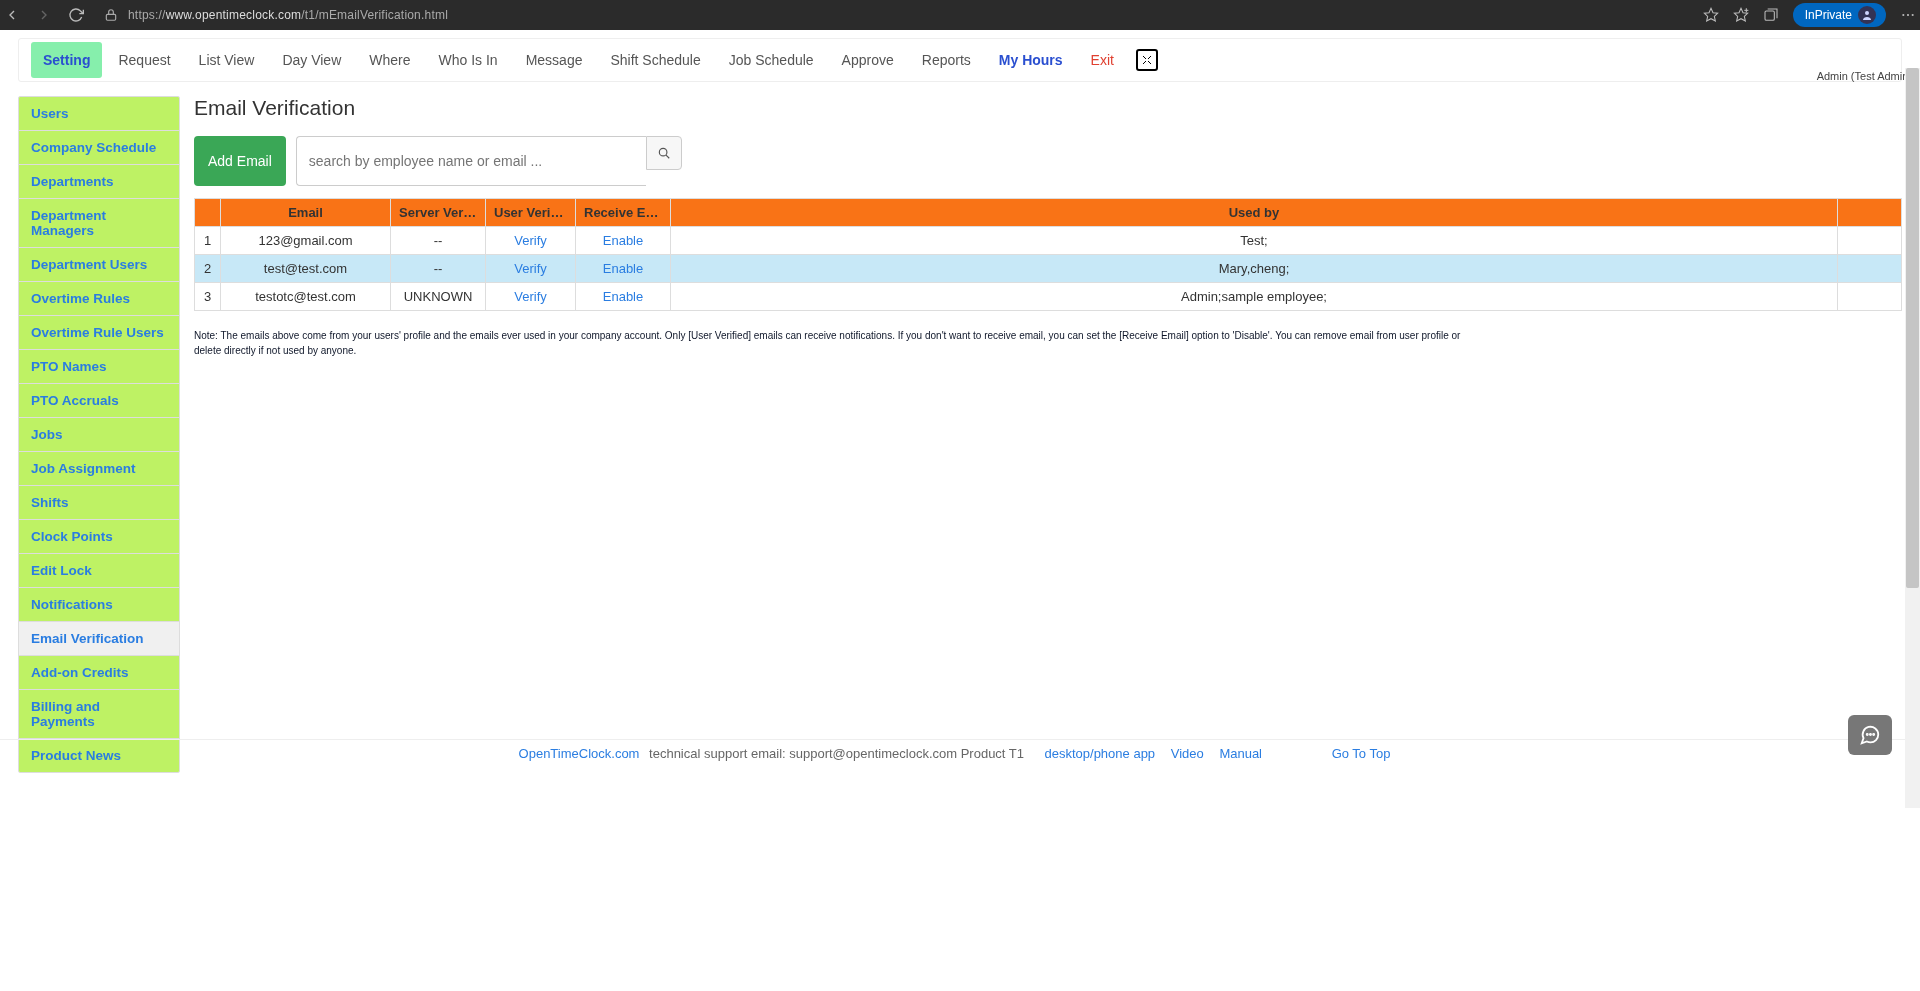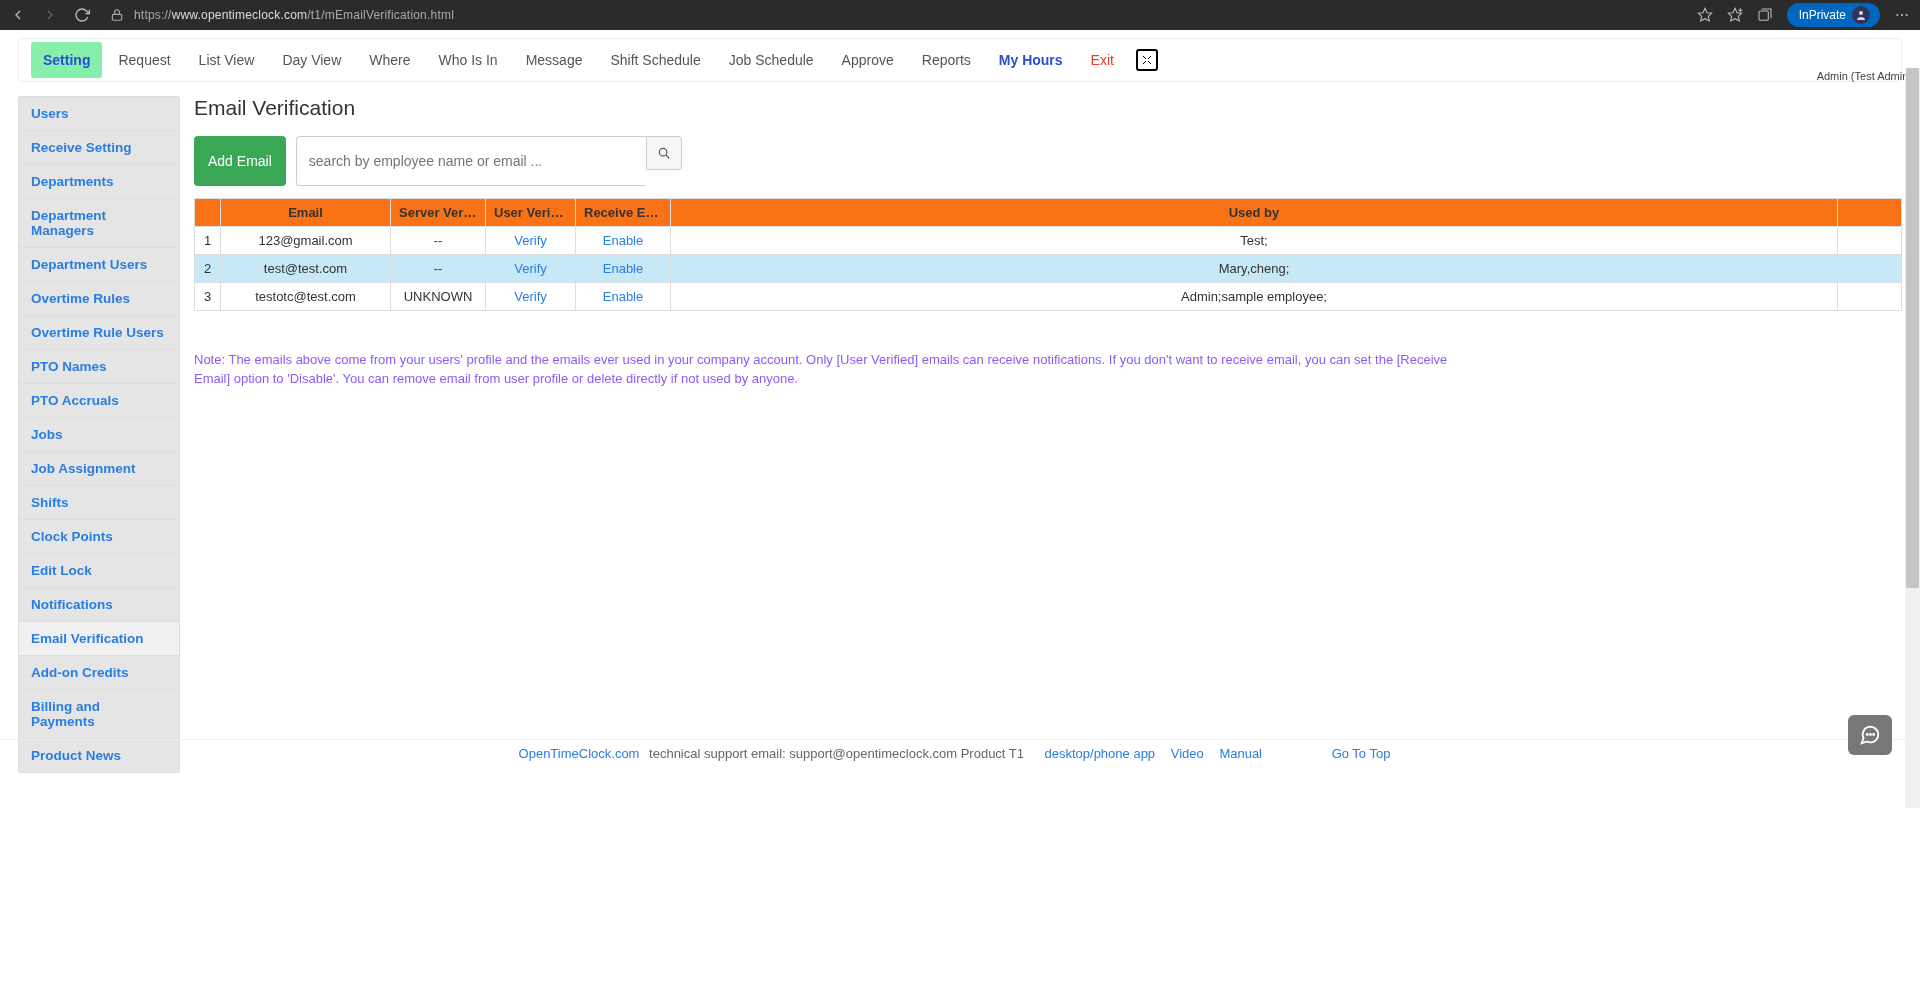--- a/index.html
+++ b/index.html
@@ -12,21 +12,21 @@
     height: 991px;
     overflow: hidden;
   }
 
   
   .browser-bar {
     height: 30px;
     background: #2b2b2b;
     display: flex;
     align-items: center;
-    padding: 0 10px;
+    padding: 0 4px;
     color: #ccc;
     font-size: 12px;
   }
   .browser-bar .nav-group { display: flex; align-items: center; gap: 16px; margin-right: 20px;}
   .browser-bar .nav-ico { color: #bbb; cursor: pointer; display:inline-flex;}
   .url-box { display: flex; align-items: center; gap: 10px; flex:1;}
   .url-box .lock { color:#aaa; }
   .url-text { color:#aaa; letter-spacing:0.2px;}
   .url-text .domain { color:#ddd; }
   .browser-right { display:flex; align-items:center; gap:14px; margin-left:auto; }
@@ -92,21 +92,21 @@
     background:#fff;
     overflow:hidden;
   }
   .side-item {
     padding:9px 12px;
     border-bottom:1px solid #ddd;
     color:#2a7de1;
     font-weight:700;
     font-size:13.5px;
     cursor:pointer;
-    background:#e5e5e5;
+    background:#bef264;
   }
   .side-item:last-child { border-bottom:none;}
   .side-item.active { background:#f0f0f0; }
 
   .main { flex:1; min-width:0; }
   .page-title { font-size:21px; color:#333; margin-bottom:16px; }
 
   .toolbar { display:flex; align-items:center; gap:10px; margin-bottom:12px;}
   .btn-add {
     background:#3aa756;
@@ -143,21 +143,21 @@
   .col-email { width:170px;}
   .col-sv { width:95px;}
   .col-uv { width:90px;}
   .col-re { width:95px;}
   .col-used { }
   .col-end { width:64px;}
   .tbl .link { color:#2a7de1; cursor:pointer;}
   .tbl tr.hovered td { background:#c7e8f7;}
   .tbl tbody tr td { background:#fff;}
   
-  .note { margin-top:40px; color:#8b5cf6; font-size:13px; line-height:1.45; max-width:1285px;}
+  .note { margin-top:18px; color:#0f172a; font-size:10px; line-height:1.45; max-width:1285px;}
 
   
   .footer {
     position:absolute;
     bottom:6px;
     left:0;right:11px;
     border-top:1px solid #eee;
     text-align:center;
     padding:6px 0;
     font-size:13px;
@@ -282,21 +282,21 @@
       <span class="square-ico">
         <svg width="12" height="12" viewBox="0 0 24 24" fill="none" stroke="#000" stroke-width="2">
           <path d="M4 4l6 6M20 4l-6 6M4 20l6-6M20 20l-6-6"></path>
         </svg>
       </span>
     </div>
 
   <div class="content">
     <div class="sidebar" id="sidebar">
         <div class="side-item">Users</div>
-        <div class="side-item">Receive Setting</div>
+        <div class="side-item">Company Schedule</div>
         <div class="side-item">Departments</div>
         <div class="side-item">Department Managers</div>
         <div class="side-item">Department Users</div>
         <div class="side-item">Overtime Rules</div>
         <div class="side-item">Overtime Rule Users</div>
         <div class="side-item">PTO Names</div>
         <div class="side-item">PTO Accruals</div>
         <div class="side-item">Jobs</div>
         <div class="side-item">Job Assignment</div>
         <div class="side-item">Shifts</div>

